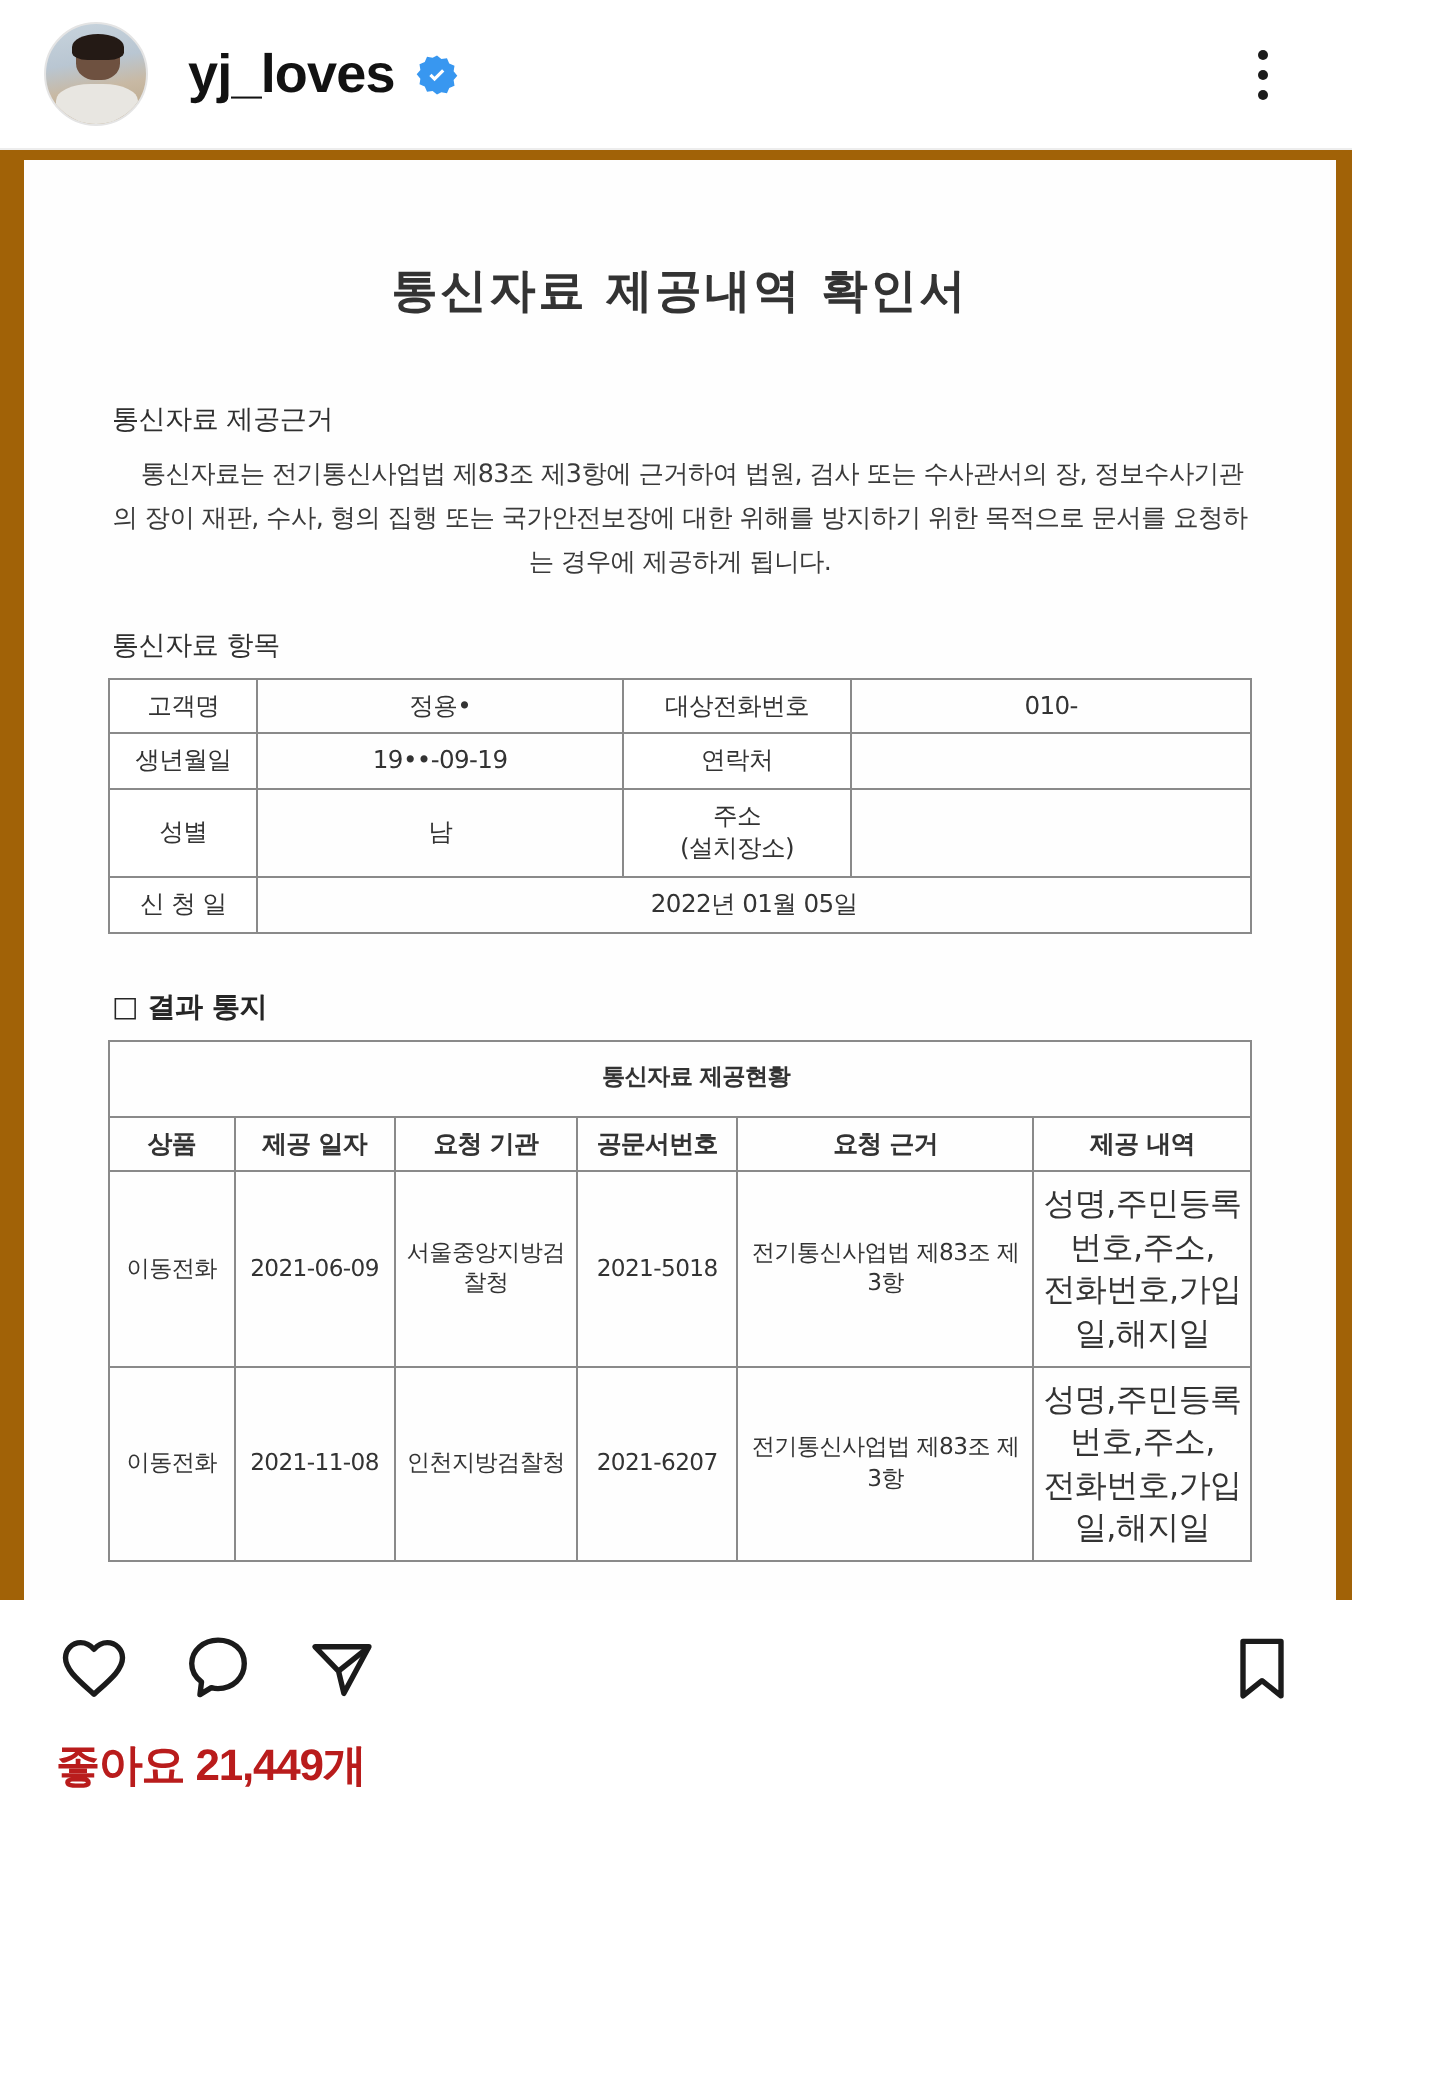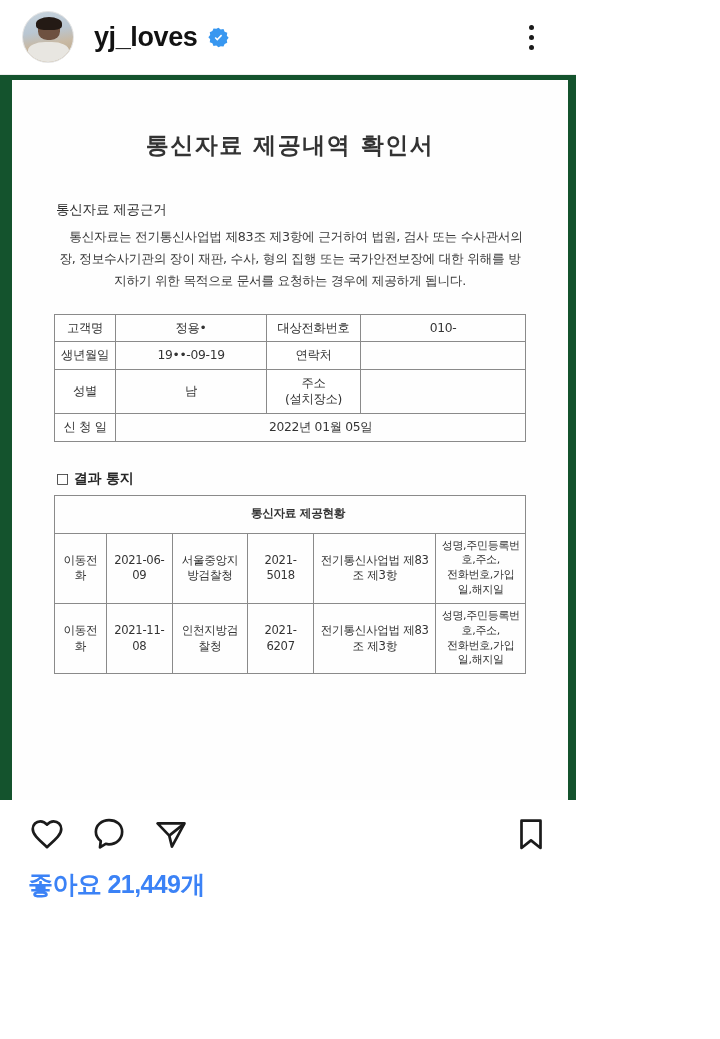--- a/index.html
+++ b/index.html
@@ -8,21 +8,21 @@
     background: #ffffff;
   }
   body {
     width: 720px;
     height: 1039px;
     font-family: "Liberation Sans", "DejaVu Sans", sans-serif;
     color: #111;
     overflow: hidden;
   }
   .post {
-    width: 576px;
+    width: 676px;
     height: 1039px;
     display: flex;
     flex-direction: column;
     background: #fff;
   }
 
   
   .post-header {
     height: 74px;
     display: flex;
@@ -102,21 +102,21 @@
     width: 5px;
     height: 5px;
     border-radius: 50%;
     background: #1b1b1b;
   }
 
   
   .doc-frame {
     flex: 0 0 auto;
     height: 726px;
-    background: #14532d;
+    background: #a16207;
     position: relative;
     box-sizing: border-box;
     border-top: 1px solid #ededed;
   }
   .doc-page {
     position: absolute;
     left: 12px;
     right: 8px;
     top: 5px;
     bottom: 0;
@@ -185,21 +185,21 @@
   }
   table.doc.result th {
     font-weight: 700;
     font-size: 12.4px;
   }
   table.doc.result td {
     font-size: 11.6px;
     height: 38px;
   }
   table.doc.result td.small {
-    font-size: 11px;
+    font-size: 16px;
     line-height: 1.35;
   }
   .spacer-18 { height: 18px; }
 
   
   .actions {
     flex: 0 0 auto;
     height: 68px;
     display: flex;
     align-items: center;
@@ -214,23 +214,23 @@
   .actions .spacer { flex: 1 1 auto; }
   .ic { width: 38px; height: 38px; display: block; }
 
   
   .caption-area {
     flex: 1 1 auto;
     padding: 0 26px 0 28px;
     box-sizing: border-box;
   }
   .likes {
-    font-size: 25px;
-    font-weight: 700;
-    color: #3b82f6;
+    font-size: 22px;
+    font-weight: 700;
+    color: #b91c1c;
     letter-spacing: -0.6px;
     margin-bottom: 9px;
   }
   .caption {
     font-size: 24px;
     line-height: 1.42;
     color: #141414;
     letter-spacing: -0.7px;
     word-break: keep-all;
   }
@@ -267,20 +267,21 @@
   </div>
 
   <div class="doc-frame">
     <div class="doc-page">
 
       <div class="doc-title">통신자료 제공내역 확인서</div>
 
       <div class="sec-head">통신자료 제공근거</div>
       <p class="sec-body">통신자료는 전기통신사업법 제83조 제3항에 근거하여 법원, 검사 또는 수사관서의 장, 정보수사기관의 장이 재판, 수사, 형의 집행 또는 국가안전보장에 대한 위해를 방지하기 위한 목적으로 문서를 요청하는 경우에 제공하게 됩니다.</p>
 
+      <div class="sec-head">통신자료 항목</div>
 
       <table class="doc customer">
         <colgroup>
           <col style="width:13%">
             <col style="width:32%">
             <col style="width:20%">
             <col style="width:35%">
         </colgroup>
         <tbody>
           <tr>
@@ -317,20 +318,28 @@
           <col style="width:11%">
             <col style="width:14%">
             <col style="width:16%">
           <col style="width:14%">
             <col style="width:26%">
             <col style="width:19%">
         </colgroup>
         <tbody>
           <tr>
             <td class="wide-title" colspan="6">통신자료 제공현황</td>
+          </tr>
+          <tr>
+            <th>상품</th>
+            <th>제공 일자</th>
+            <th>요청 기관</th>
+            <th>공문서번호</th>
+            <th>요청 근거</th>
+            <th>제공 내역</th>
           </tr>
           <tr>
             <td>이동전화</td>
             <td>2021-06-09</td>
             <td>서울중앙지방검찰청</td>
             <td>2021-5018</td>
             <td>전기통신사업법 제83조 제3항</td>
             <td class="small" style="white-space:pre-line">성명,주민등록번호,주소,
 전화번호,가입일,해지일</td>
           </tr>

